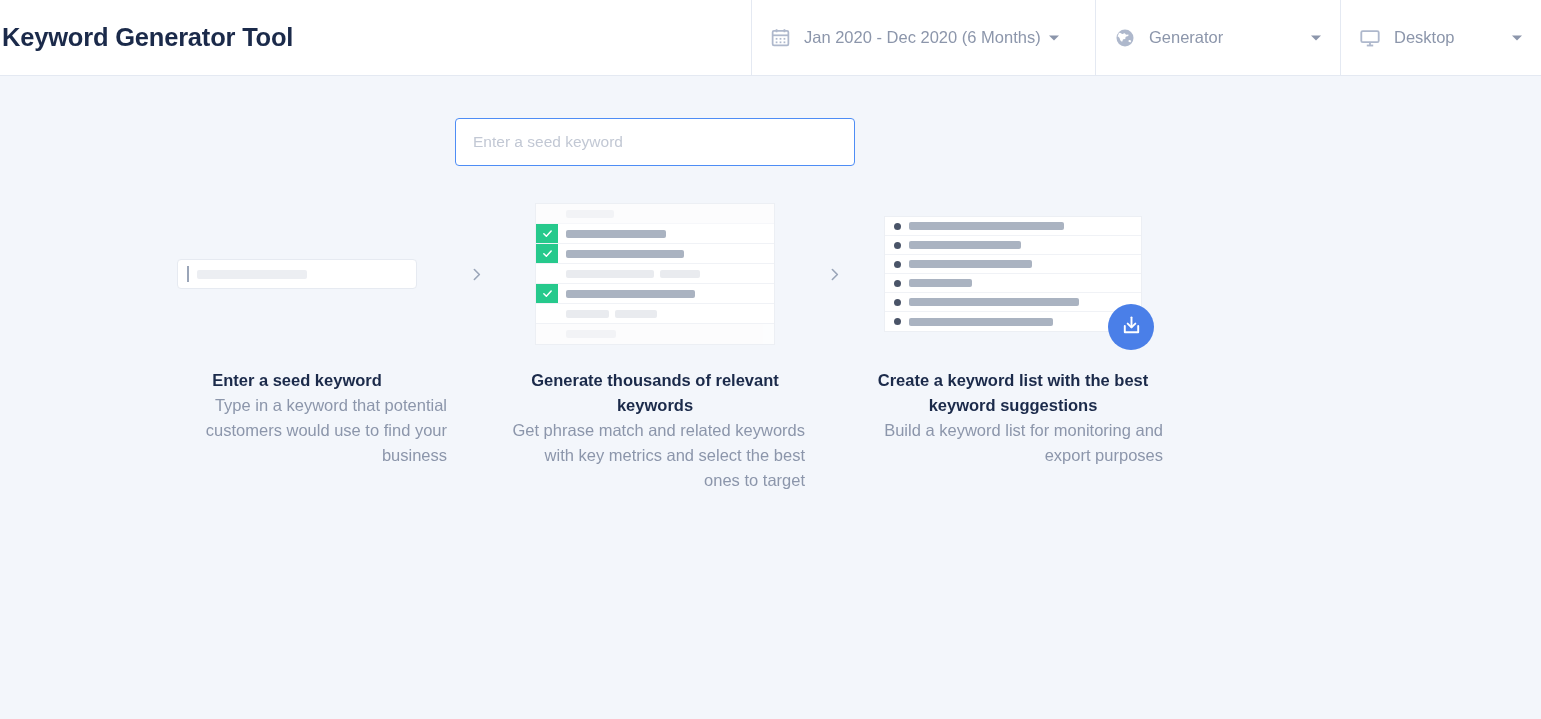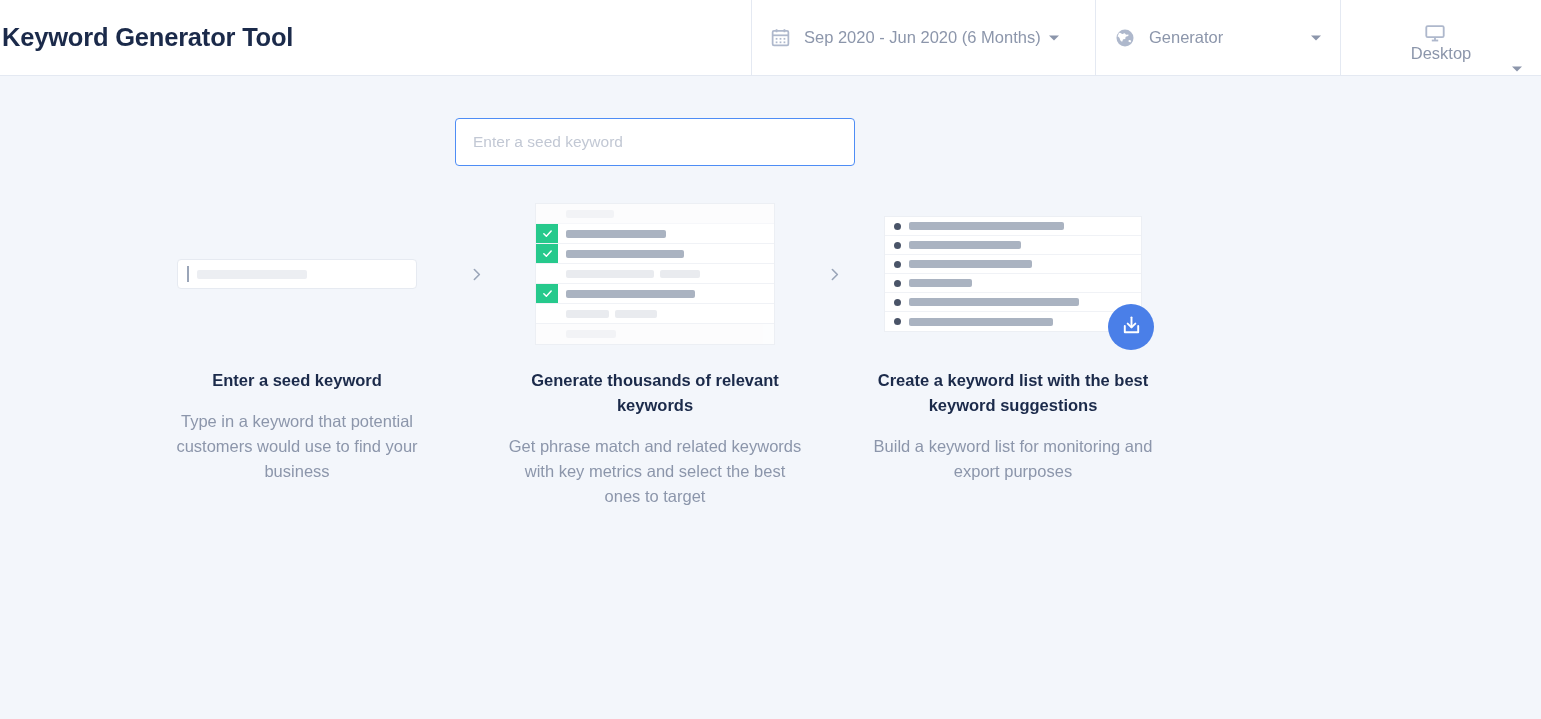--- a/index.html
+++ b/index.html
@@ -47,21 +47,21 @@
     align-items: center;
     border-left: 1px solid #e4e9f2;
     padding: 0 18px;
     cursor: pointer;
     user-select: none;
     flex: 0 0 auto;
   }
 
   .hc-date   { width: 344px; }
   .hc-geo    { width: 245px; justify-content: flex-start; }
-  .hc-device { width: 201px; justify-content: flex-end; flex-direction: column; }
+  .hc-device { width: 201px; justify-content: center; }
 
   .hc-icon {
     flex: 0 0 auto;
     display: flex;
     align-items: center;
     justify-content: center;
     margin-right: 13px;
     color: #aeb8cc;
   }
 
@@ -143,23 +143,22 @@
     color: #1b2a4a;
     text-align: center;
     line-height: 25px;
     margin-top: 14px;
     max-width: 290px;
   }
 
   .step-desc {
     font-size: 16.5px;
     color: #8c96ab;
-    text-align: center;
+    text-align: right;
     line-height: 25px;
-    margin-top: 16px;
     max-width: 300px;
   }
 
   .step-arrow {
     width: 48px;
     height: 160px;
     display: flex;
     align-items: center;
     justify-content: center;
     color: #9aa5b8;
@@ -292,21 +291,21 @@
         <line x1="7.5" y1="2.5" x2="7.5" y2="6"></line>
         <line x1="16.5" y1="2.5" x2="16.5" y2="6"></line>
         <rect x="6.5" y="12.5" width="2" height="2" fill="currentColor" stroke="none"></rect>
         <rect x="11" y="12.5" width="2" height="2" fill="currentColor" stroke="none"></rect>
         <rect x="15.5" y="12.5" width="2" height="2" fill="currentColor" stroke="none"></rect>
         <rect x="6.5" y="16.5" width="2" height="2" fill="currentColor" stroke="none"></rect>
         <rect x="11" y="16.5" width="2" height="2" fill="currentColor" stroke="none"></rect>
         <rect x="15.5" y="16.5" width="2" height="2" fill="currentColor" stroke="none"></rect>
       </svg>
     </span>
-    <span class="hc-label">Sep 2020 - Jun 2020 (6 Months)</span>
+    <span class="hc-label">Jan 2020 - Dec 2020 (6 Months)</span>
     <span class="hc-caret-inline">
       <svg width="12" height="12" viewBox="0 0 12 12">
           <path d="M1 3.5 L6 8.5 L11 3.5 Z" fill="currentColor"></path>
         </svg>
     </span>
   </div>
 
   <div class="header-control hc-geo">
     <span class="hc-icon">
       <svg width="22" height="22" viewBox="0 0 24 24">

